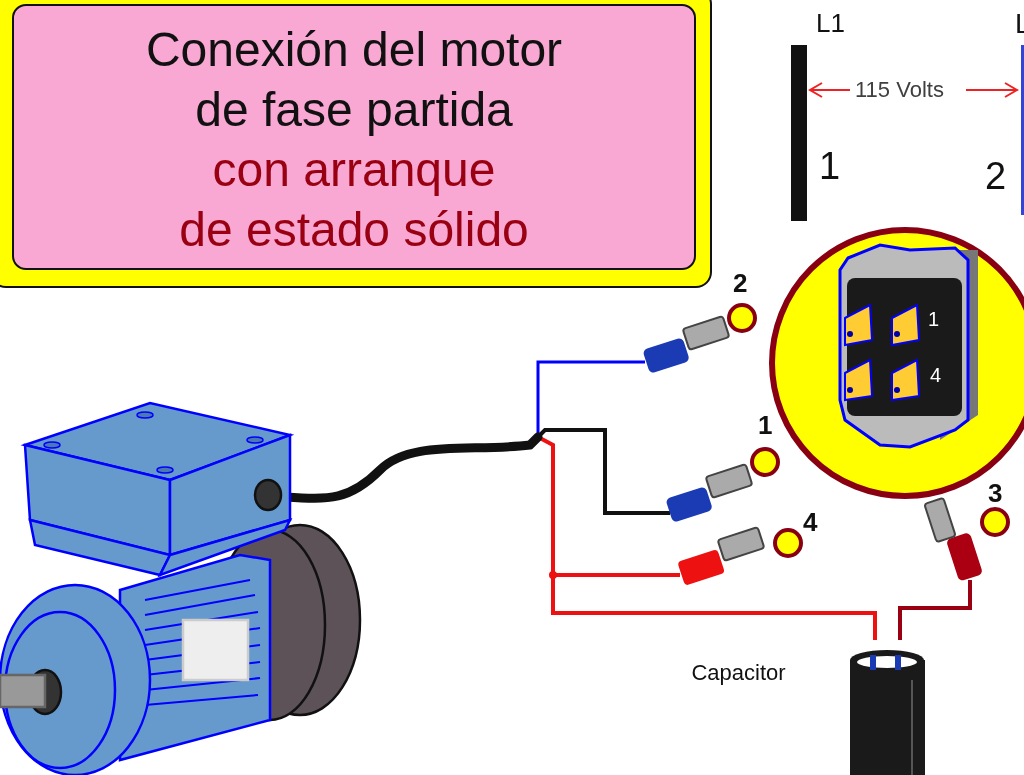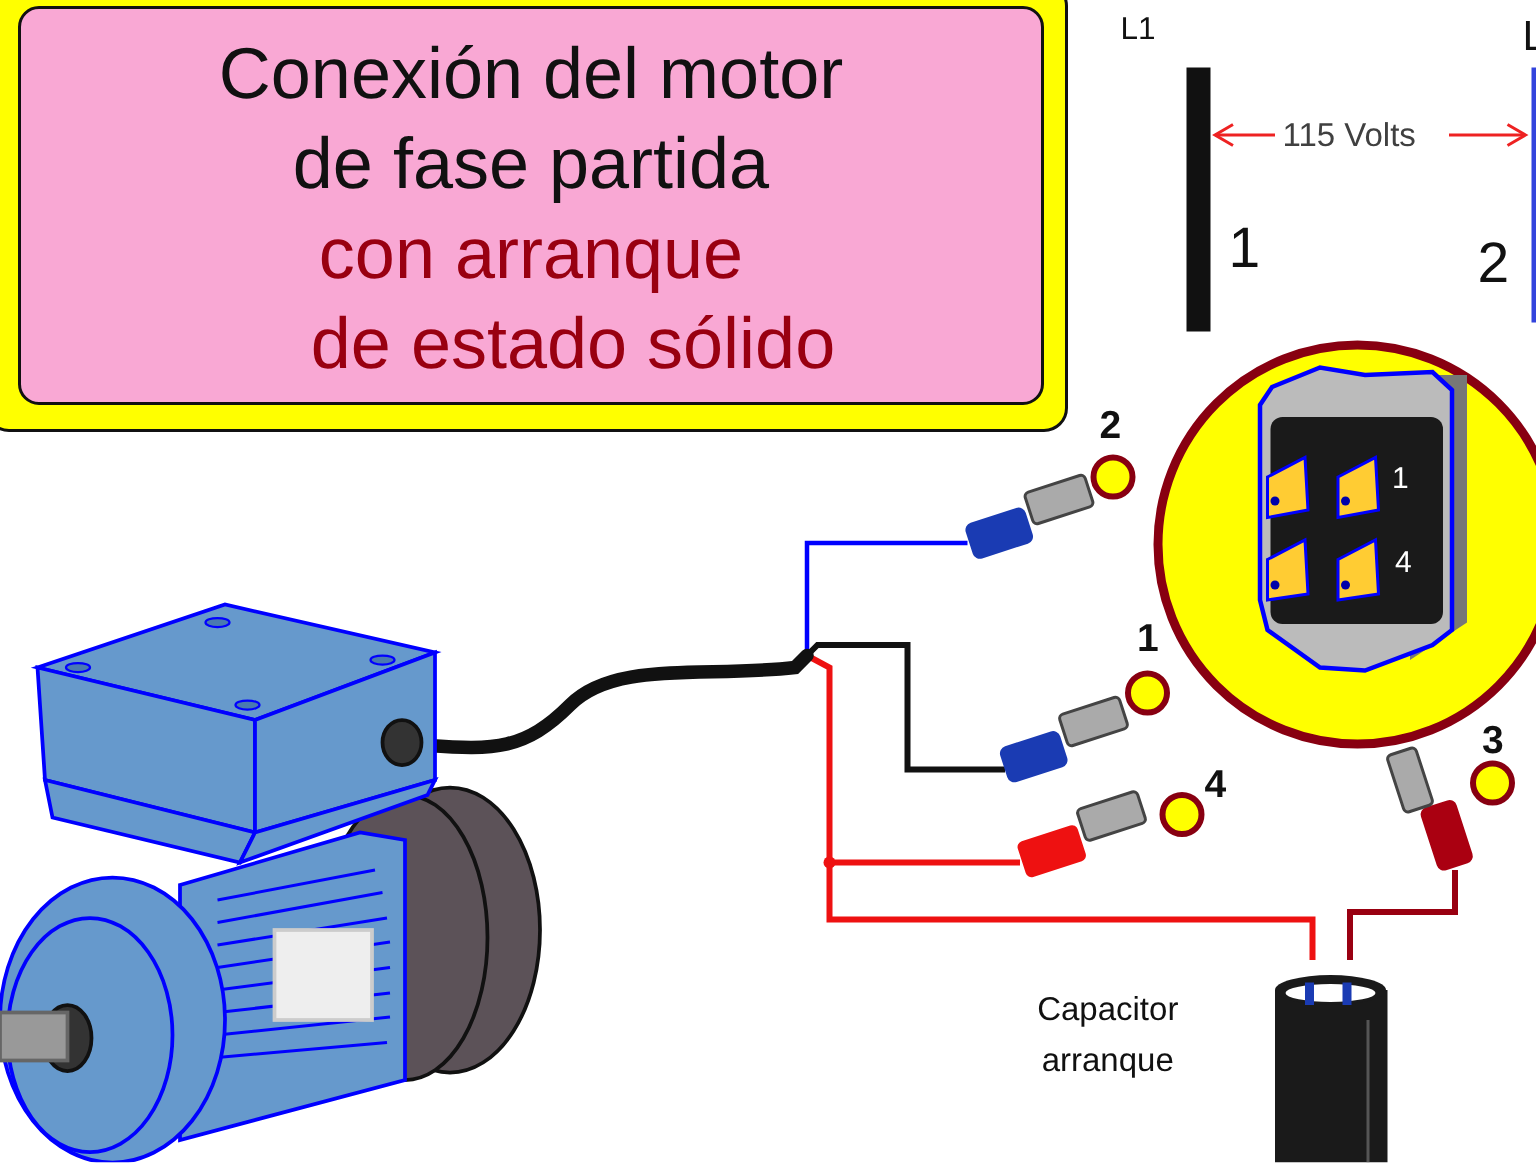--- a/index.html
+++ b/index.html
@@ -15,21 +15,21 @@
   svg { position:absolute; left:0; top:0; }
 </style>
 </head>
 <body>
 
 <div class="abs title-outer"></div>
 <div class="abs title-inner">
   <div class="title-line black" style="top:16px;">Conexión del motor</div>
   <div class="title-line black" style="top:76px;">de fase partida</div>
   <div class="title-line darkred" style="top:136px;text-align:center;">con  arranque</div>
-  <div class="title-line darkred" style="top:196px;margin-left:28px;">de estado sólido</div>
+  <div class="title-line darkred" style="top:196px;">de estado sólido</div>
 </div>
 
 <svg width="1024" height="775" viewBox="0 0 1024 775">
 
   <rect x="791" y="45" width="16" height="176" fill="#111"></rect>
   <rect x="1021" y="45" width="3" height="170" fill="#3344dd"></rect>
 
   <g stroke="#ee2222" stroke-width="2" fill="none">
     <line x1="810" y1="90" x2="850" y2="90"></line>
     <polyline points="822,83 810,90 822,97"></polyline>
@@ -129,30 +129,29 @@
     <g fill="#4a7ab0" stroke-width="1.5">
       <ellipse cx="52" cy="445" rx="8" ry="3"></ellipse>
         <ellipse cx="145" cy="415" rx="8" ry="3"></ellipse>
       <ellipse cx="255" cy="440" rx="8" ry="3"></ellipse>
         <ellipse cx="165" cy="470" rx="8" ry="3"></ellipse>
     </g>
     <ellipse cx="268" cy="495" rx="13" ry="15" fill="#333" stroke="#111"></ellipse>
   </g>
 </svg>
 
-<div class="abs lbl" style="left:747px; top:8px; font-size:21px;">L1</div>
+<div class="abs lbl" style="left:816px; top:8px; font-size:26px;">L1</div>
 <div class="abs" style="left:1015px; top:8px; font-size:28px; color:#111; width:40px;">L2</div>
 <div class="abs" style="left:855px; top:77px; font-size:22px; color:#404040;">115 Volts</div>
 <div class="abs lbl" style="left:819px; top:145px; font-size:38px;">1</div>
 <div class="abs lbl" style="left:985px; top:155px; font-size:38px;">2</div>
 
 <div class="abs" style="left:928px; top:308px; font-size:20px; color:#fff;">1</div>
 <div class="abs" style="left:930px; top:364px; font-size:20px; color:#fff;">4</div>
 
 <div class="abs num-bold" style="left:733px; top:268px;">2</div>
 <div class="abs num-bold" style="left:758px; top:410px;">1</div>
 <div class="abs num-bold" style="left:803px; top:507px;">4</div>
 <div class="abs num-bold" style="left:988px; top:478px;">3</div>
 
 <div class="abs" style="left:666px; top:656px; width:145px; text-align:center; font-size:22px; line-height:34px; color:#111;">
   <div>Capacitor</div>
-  <div>arranque</div>
 </div>
 
 </body></html>

